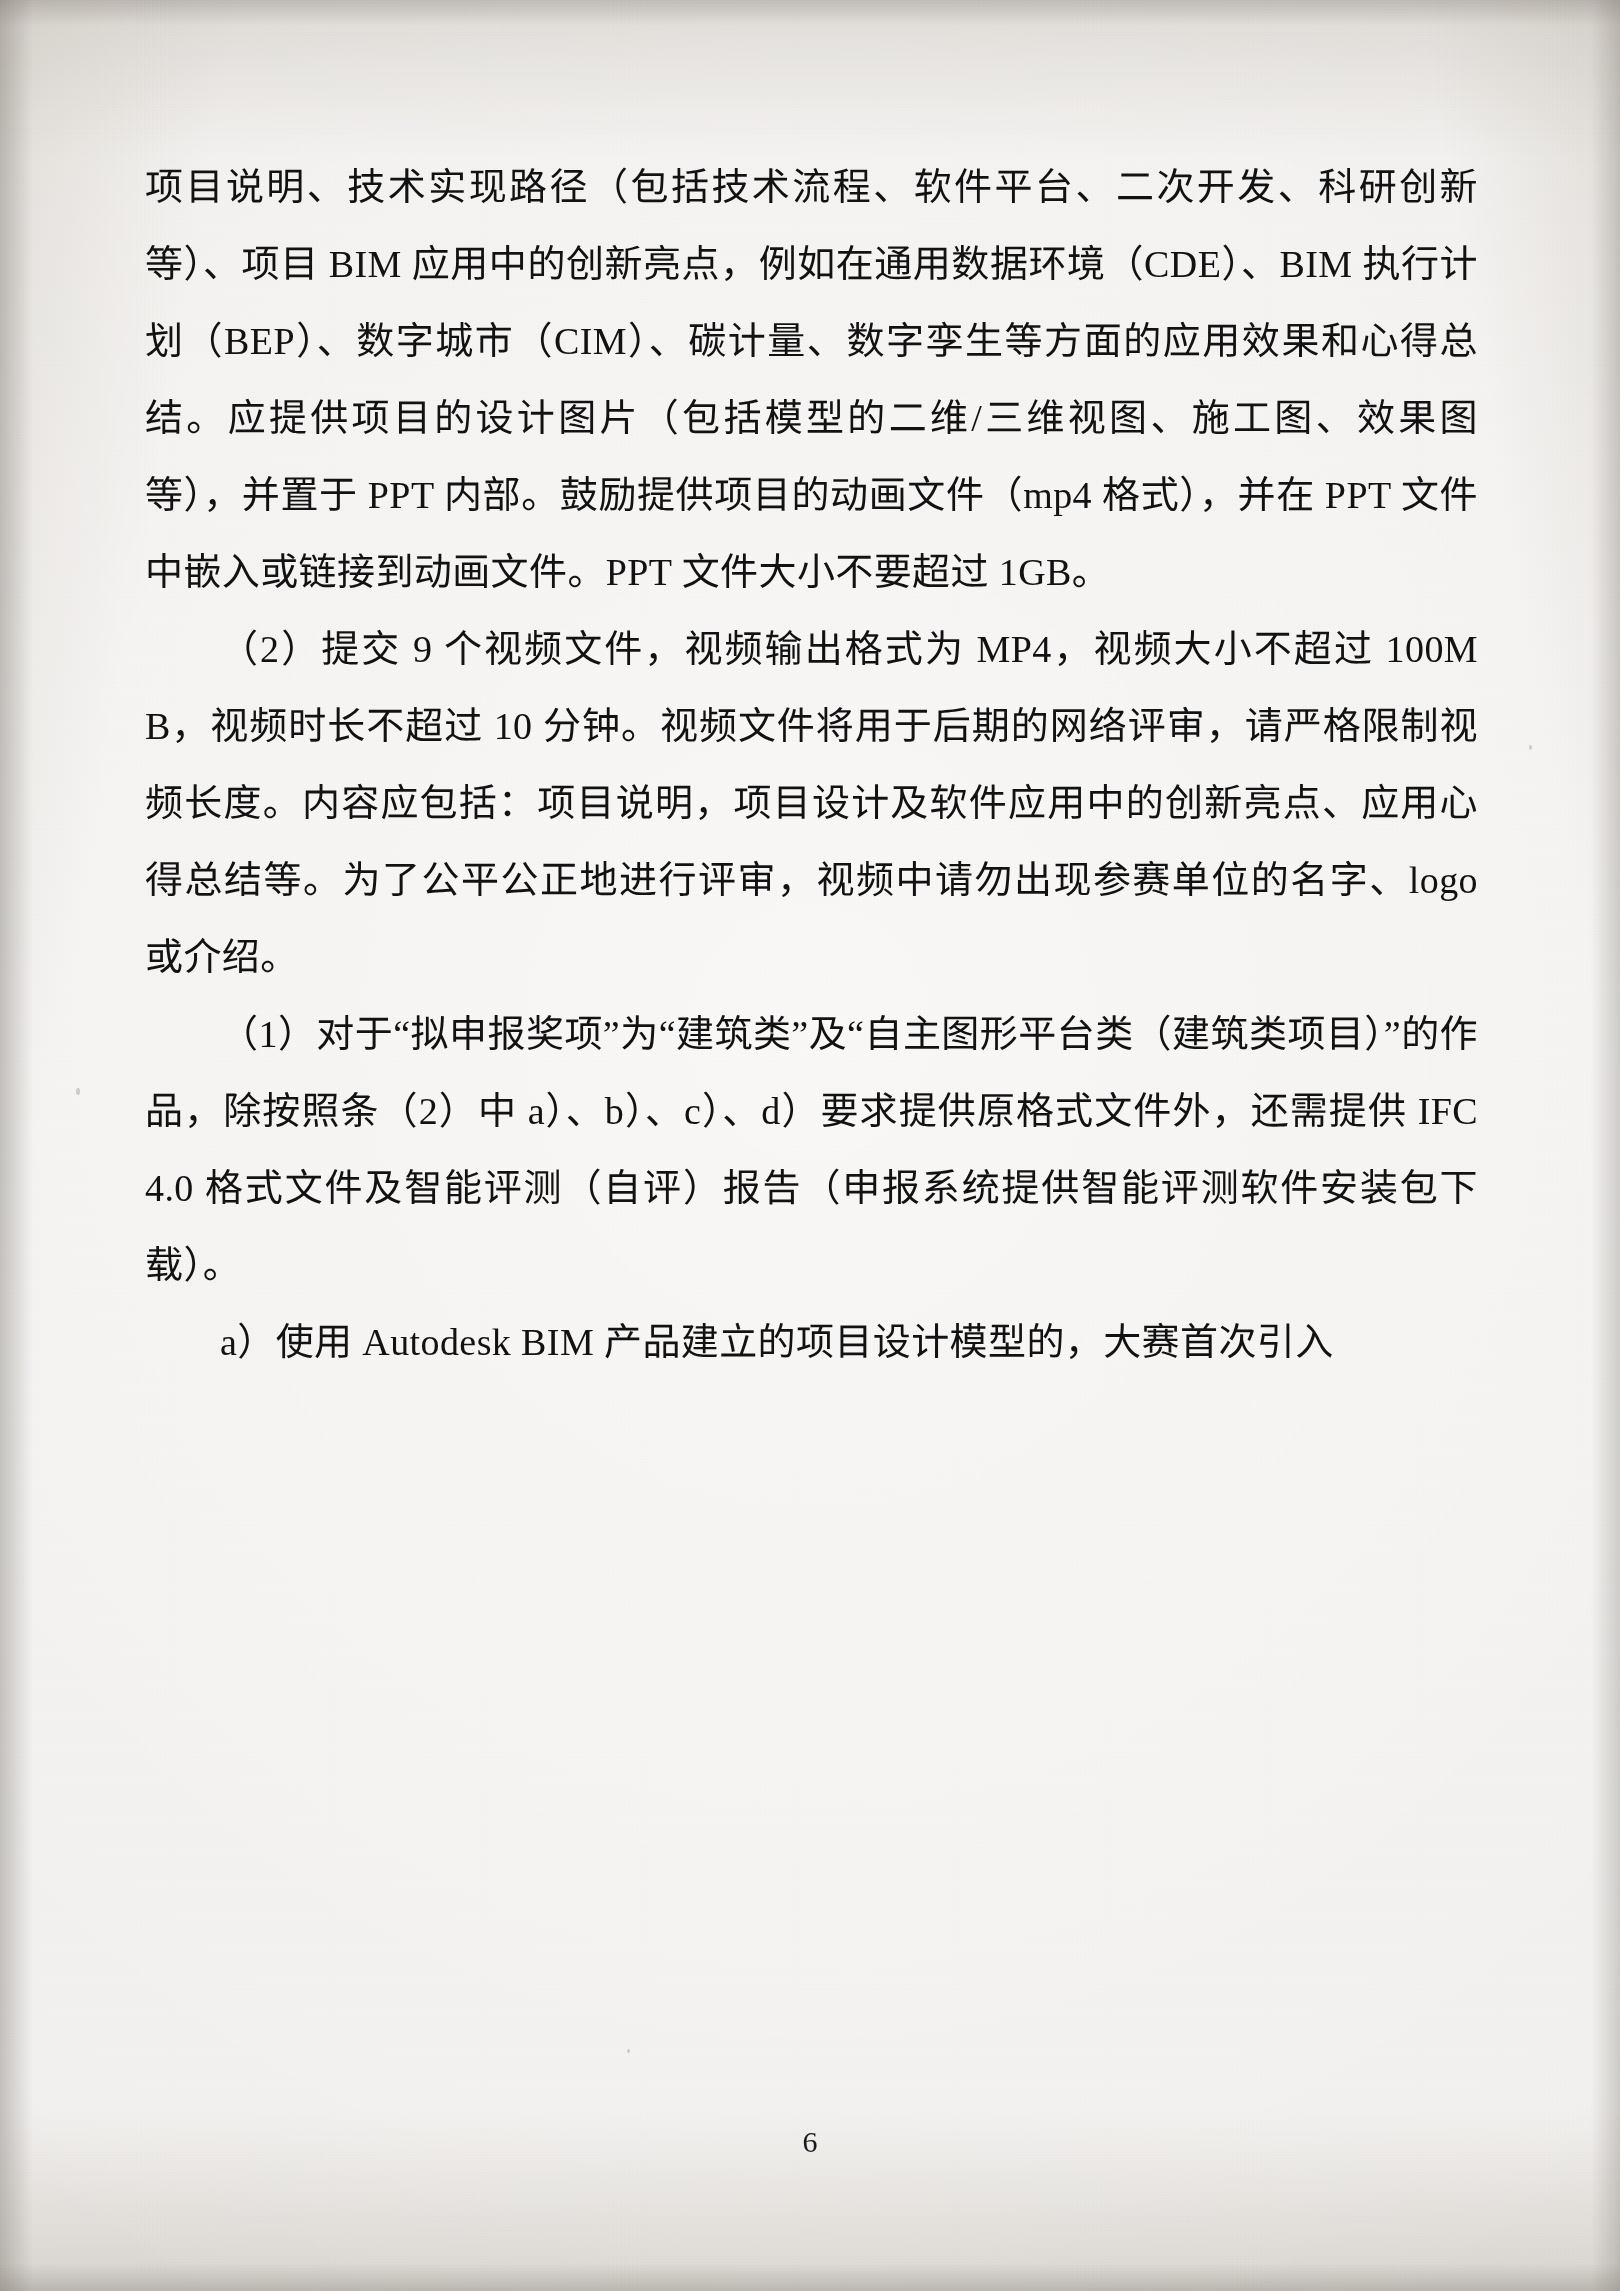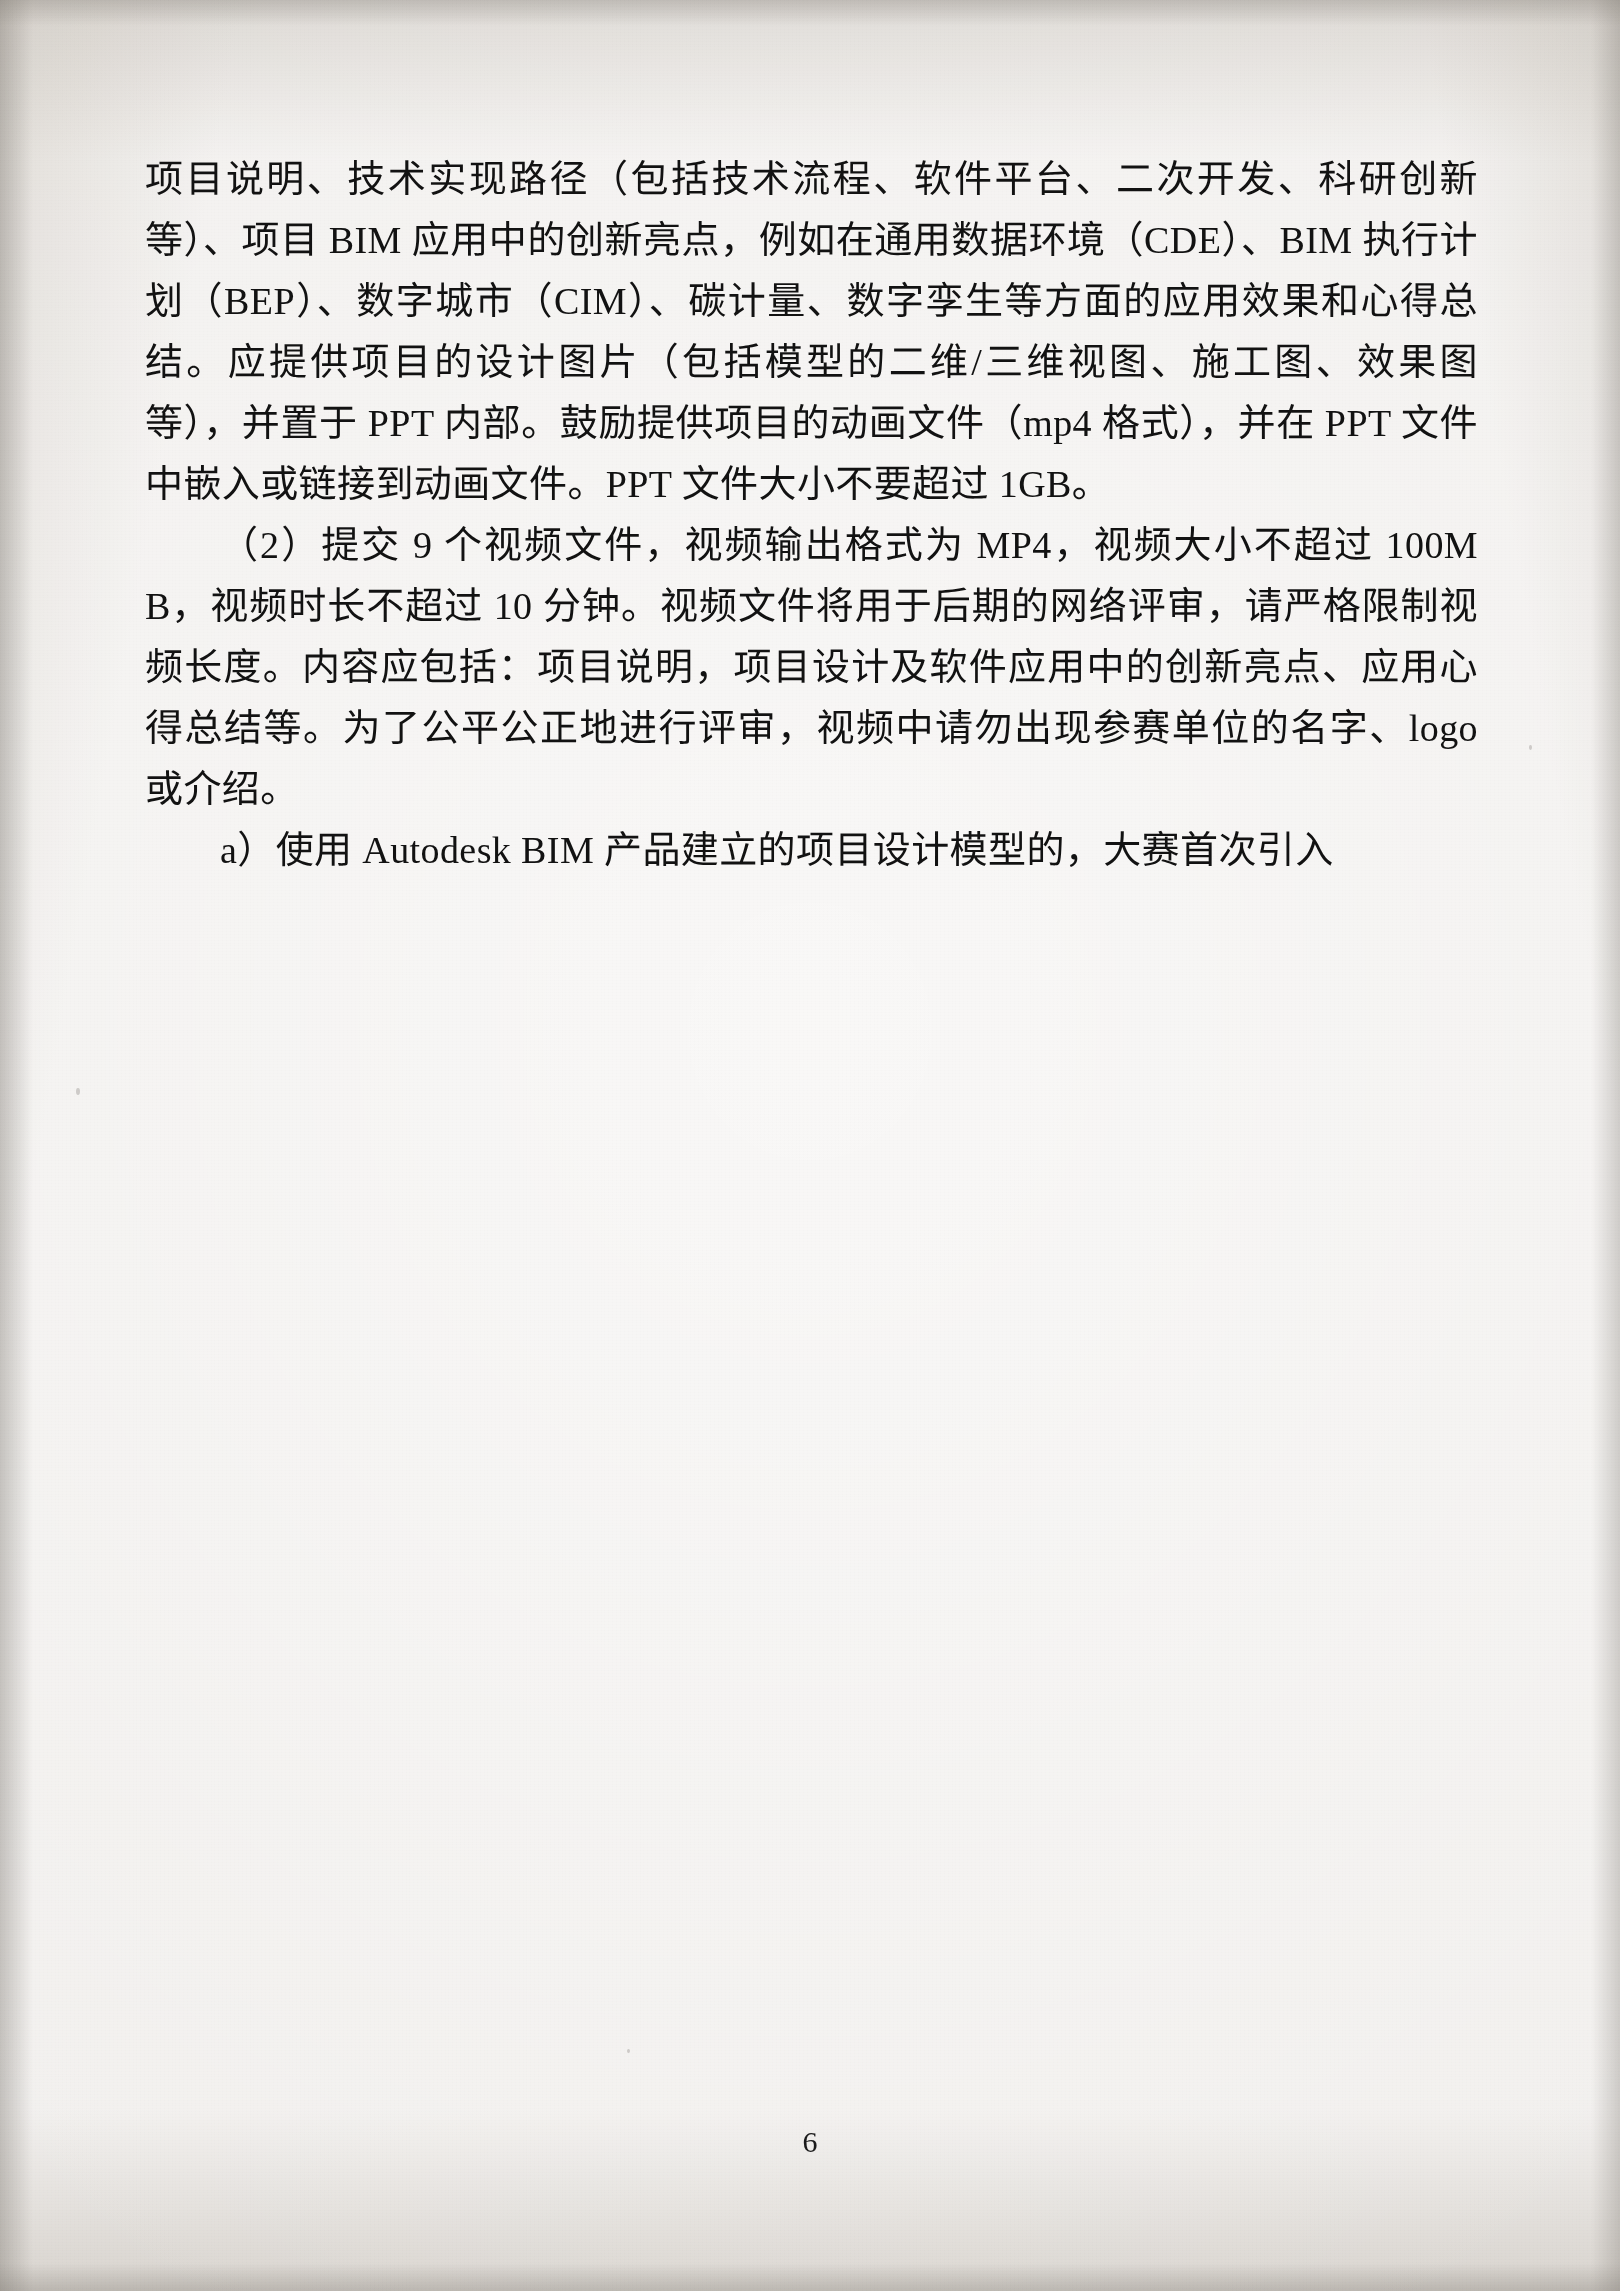--- a/index.html
+++ b/index.html
@@ -62,21 +62,21 @@
     position: absolute;
     left: 145px;
     top: 149px;
     width: 1333px;
   }
 
   .para {
     margin: 0 0 0px 0;
     font-family: "Liberation Serif", "DejaVu Serif", serif;
     font-size: 38px;
-    line-height: 61px;
+    line-height: 77px;
     color: #121212;
     text-align: justify;
     text-justify: inter-character;
     letter-spacing: 0.4px;
     word-break: break-all;
   }
   .para.indent {
     text-indent: 75px;
   }
   .para + .para {
@@ -117,20 +117,21 @@
   <div class="speck" style="left:1529px; top:745px; width:2.9px; height:4.9px;"></div>
   <div class="speck" style="left:627px; top:2049px; width:2.9px; height:3.9px;"></div>
 
   <div class="text-body">
 
     <p class="para">项目说明、技术实现路径（包括技术流程、软件平台、二次开发、科研创新等）、项目 BIM 应用中的创新亮点，例如在通用数据环境（CDE）、BIM 执行计划（BEP）、数字城市（CIM）、碳计量、数字孪生等方面的应用效果和心得总结。应提供项目的设计图片（包括模型的二维/三维视图、施工图、效果图等），并置于 PPT 内部。鼓励提供项目的动画文件（mp4 格式），并在 PPT 文件中嵌入或链接到动画文件。PPT 文件大小不要超过 1GB。</p>
 
     <p class="para indent">（2）提交 9 个视频文件，视频输出格式为 MP4，视频大小不超过 100MB，视频时长不超过 10 分钟。视频文件将用于后期的网络评审，请严格限制视频长度。内容应包括：项目说明，项目设计及软件应用中的创新亮点、应用心得总结等。为了公平公正地进行评审，视频中请勿出现参赛单位的名字、logo 或介绍。</p>
 
 
+    <p class="para indent">（1）对于“拟申报奖项”为“建筑类”及“自主图形平台类（建筑类项目）”的作品，除按照条（2）中 a）、b）、c）、d）要求提供原格式文件外，还需提供 IFC4.0 格式文件及智能评测（自评）报告（申报系统提供智能评测软件安装包下载）。</p>
 
 
     <p class="para indent">a）使用 Autodesk BIM 产品建立的项目设计模型的，大赛首次引入</p>
 
   </div>
 
   <div class="page-number">6</div>
 
 </div>
 

